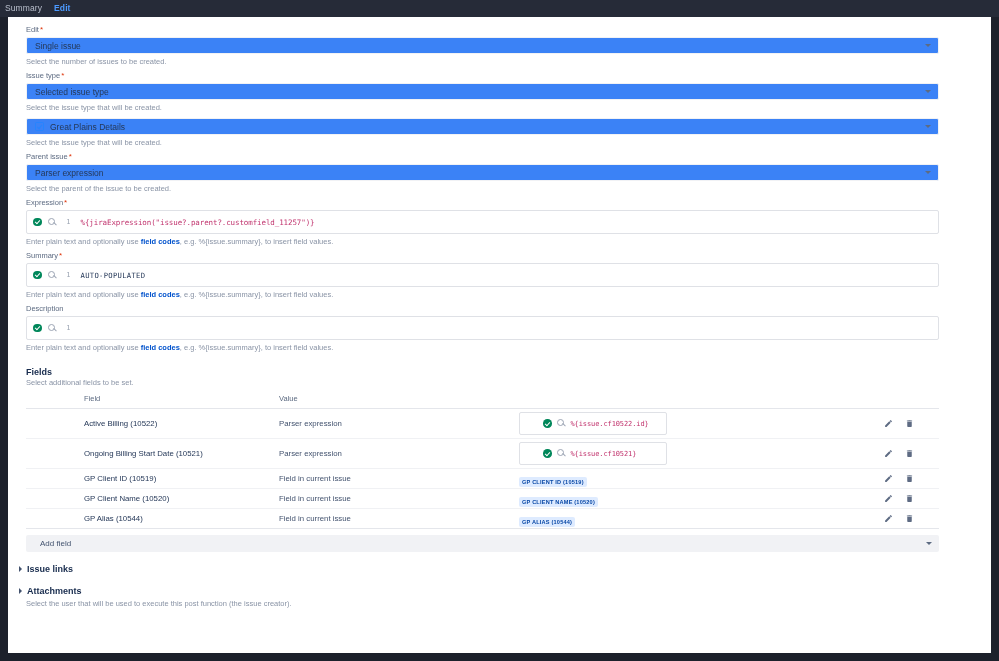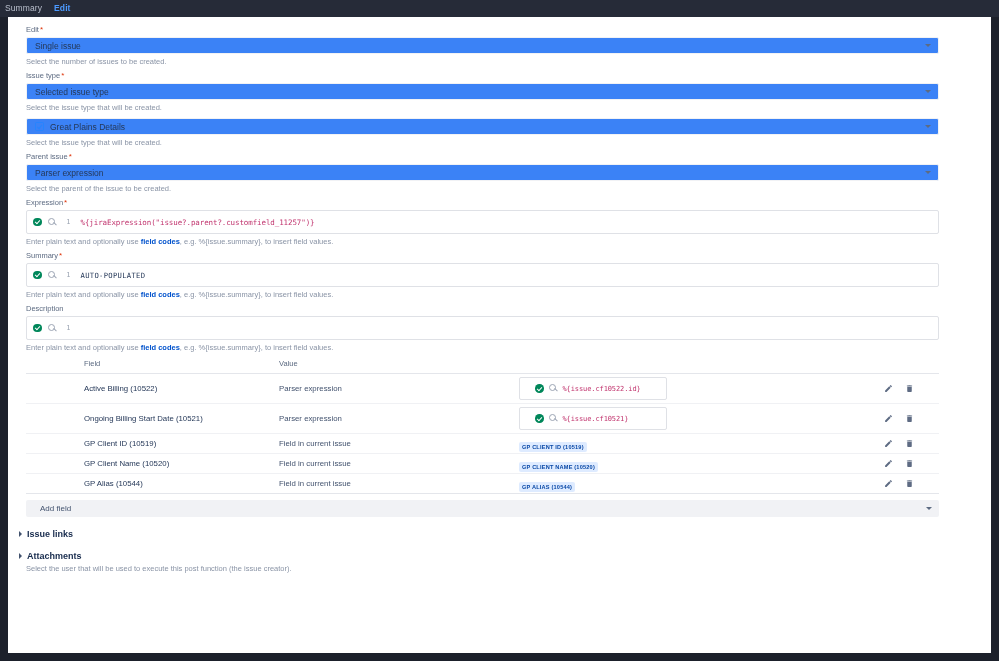--- a/index.html
+++ b/index.html
@@ -224,21 +224,21 @@
 
   .mini-editor {
     width: 148px;
     height: 23px;
     background: #fff;
     border: 1px solid #dfe1e6;
     border-radius: 2px;
     display: flex;
     align-items: center;
     gap: 5px;
-    padding: 0 15px;
+    padding: 0 23px;
   }
   .mini-editor .code { font-size: 7px; margin-left: 0; }
 
   .lozenge {
     display: inline-block;
     background: #deebff;
     color: #0747a6;
     font-size: 5.6px;
     font-weight: 700;
     letter-spacing: .2px;
@@ -359,20 +359,22 @@
       <div class="editor">
         <span class="ok-badge"></span>
         <span class="magnify"></span>
         <span class="lineno">1</span>
         <span class="code plain"></span>
       </div>
       <div class="help">
         <span>Enter plain text and optionally use </span><a href="#">field codes</a><span>, e.g. %{issue.summary}, to insert field values.</span>
       </div>
 
+      <div class="section-title">Fields</div>
+      <div class="help" style="margin-top:0;">Select additional fields to be set.</div>
 
       <div class="ftable">
         <div class="thead">
           <div class="col-handle"></div>
           <div class="th col-field">Field</div>
           <div class="th col-value">Value</div>
           <div class="col-extra"></div>
           <div class="col-act"></div>
         </div>
 

